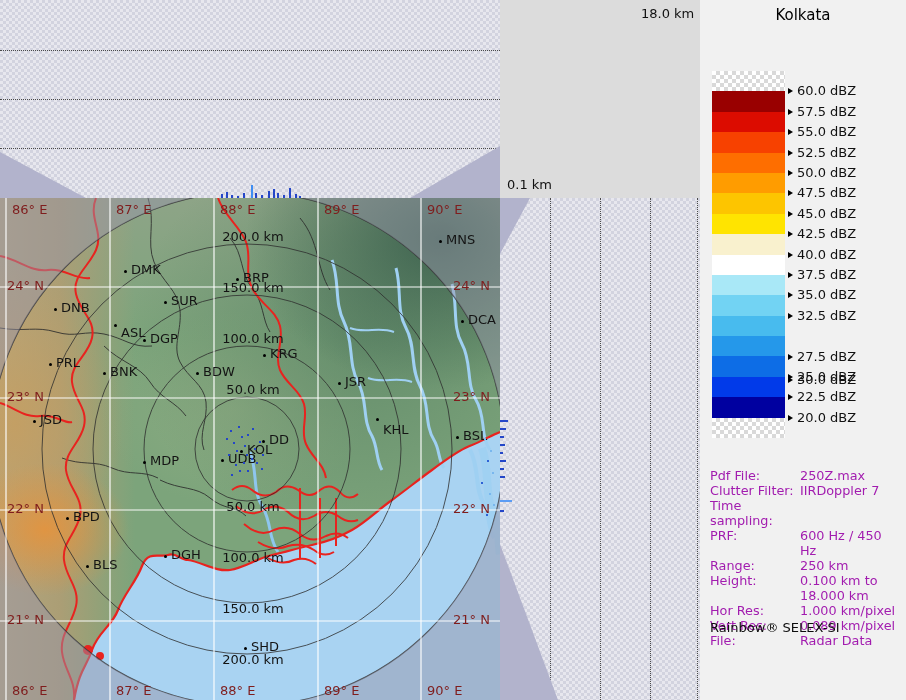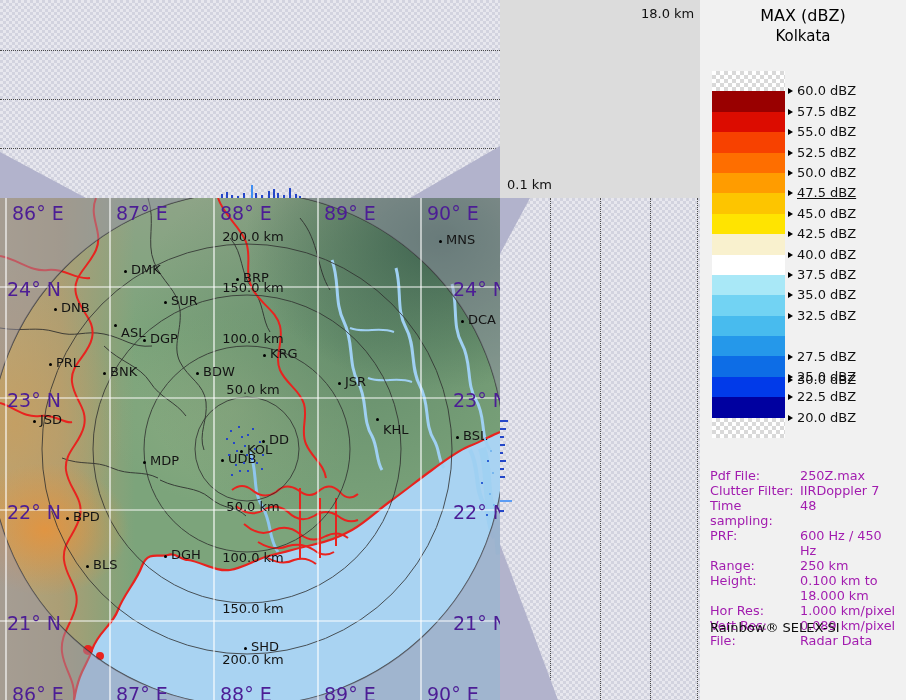--- a/index.html
+++ b/index.html
@@ -34,21 +34,21 @@
     background-image:
       radial-gradient(ellipse 270px 210px at 88% 8%,  rgba(56,94,75,.9), rgba(56,94,75,0) 72%),
       radial-gradient(ellipse 320px 280px at 72% 28%, rgba(84,124,96,.55), rgba(84,124,96,0) 72%),
       radial-gradient(ellipse 180px 130px at 47% 42%, rgba(150,176,134,.6), rgba(150,176,134,0) 75%),
       radial-gradient(ellipse 120px 95px  at 9% 66%,  rgba(226,148,64,.95), rgba(226,148,64,0) 70%),
       radial-gradient(ellipse 150px 230px at 3% 45%,  rgba(198,158,96,.85), rgba(198,158,96,0) 72%),
       linear-gradient(90deg,#b4a67e 0%,#ab9e75 12%,rgba(171,158,117,0) 27%),
       linear-gradient(180deg,rgba(146,164,138,.8) 0%,rgba(146,164,138,0) 28%);
   }
   #map svg{position:absolute;left:0;top:0;}
-  .map-label-white{position:absolute;color:#4c1d95;font-size:19px;white-space:nowrap;}
+  .map-label-white{position:absolute;color:#7f1d1d;font-size:13px;white-space:nowrap;}
   .ring-label{position:absolute;color:#131313;font-size:13px;white-space:nowrap;transform:translateX(-50%);}
   .city{position:absolute;color:#141414;font-size:13px;white-space:nowrap;}
   .city-dot{position:absolute;width:3px;height:3px;background:#000;border-radius:50%;}
   .speck{position:absolute;width:2px;height:2px;}
   
   #legend-panel{left:700px;top:0;width:206px;height:700px;background:#f1f1f1;}
   #title-block{position:absolute;left:0;top:5px;width:206px;text-align:center;color:#000;}
   #title-block .t1{font-size:16px;line-height:21px;}
   #title-block .t2,#title-block .t3{font-size:15px;line-height:21px;}
   #scale-cells{position:absolute;left:12px;top:71px;width:73px;}
@@ -297,21 +297,20 @@
       <div class="speck" style="left: 492px; top: 274px; background: rgb(121, 183, 238);"></div>
       <div class="speck" style="left: 481px; top: 284px; background: rgb(45, 98, 214);"></div>
       <div class="speck" style="left: 489px; top: 295px; background: rgb(121, 183, 238);"></div>
       <div class="speck" style="left: 493px; top: 306px; background: rgb(121, 183, 238);"></div>
       <div class="speck" style="left: 486px; top: 316px; background: rgb(45, 98, 214);"></div>
     </div>
 </div>
 
 <div id="legend-panel" class="abs">
   <div id="title-block">
-    <div class="t1">MAX (dBZ)</div>
     <div class="t3">Kolkata</div>
   </div>
 
   <div id="scale-cells">
       <div class="scale-cell scale-checker"></div>
       <div class="scale-cell" style="background: rgb(153, 0, 0);"></div>
       <div class="scale-cell" style="background: rgb(220, 12, 0);"></div>
       <div class="scale-cell" style="background: rgb(247, 65, 0);"></div>
       <div class="scale-cell" style="background: rgb(254, 110, 0);"></div>
       <div class="scale-cell" style="background: rgb(255, 156, 0);"></div>
@@ -327,21 +326,21 @@
       <div class="scale-cell" style="background: rgb(1, 58, 233);"></div>
       <div class="scale-cell" style="background: rgb(0, 0, 160);"></div>
       <div class="scale-cell scale-checker"></div>
     </div>
   <div id="scale-labels">
       <div class="legend-label" style="top: 83.4px;">60.0 dBZ</div>
       <div class="legend-label" style="top: 103.8px;">57.5 dBZ</div>
       <div class="legend-label" style="top: 124.2px;">55.0 dBZ</div>
       <div class="legend-label" style="top: 144.6px;">52.5 dBZ</div>
       <div class="legend-label" style="top: 165px;">50.0 dBZ</div>
-      <div class="legend-label" style="top: 185.4px; text-decoration: underline;">47.5 dBZ</div>
+      <div class="legend-label" style="top: 185.4px;">47.5 dBZ</div>
       <div class="legend-label" style="top: 205.8px;">45.0 dBZ</div>
       <div class="legend-label" style="top: 226.2px;">42.5 dBZ</div>
       <div class="legend-label" style="top: 246.6px;">40.0 dBZ</div>
       <div class="legend-label" style="top: 267px;">37.5 dBZ</div>
       <div class="legend-label" style="top: 287.4px;">35.0 dBZ</div>
       <div class="legend-label" style="top: 307.8px;">32.5 dBZ</div>
       <div class="legend-label" style="top: 328.2px; margin-top: 44px;">30.0 dBZ</div>
       <div class="legend-label" style="top: 348.6px;">27.5 dBZ</div>
       <div class="legend-label" style="top: 369px;">25.0 dBZ</div>
       <div class="legend-label" style="top: 389.4px;">22.5 dBZ</div>
@@ -352,21 +351,20 @@
       <div class="meta-row">
         <div class="ml">Pdf File:</div>
         <div class="mv">250Z.max</div>
       </div>
       <div class="meta-row">
         <div class="ml">Clutter Filter:</div>
         <div class="mv">IIRDoppler 7</div>
       </div>
       <div class="meta-row">
         <div class="ml">Time sampling:</div>
-        <div class="mv">48</div>
       </div>
       <div class="meta-row">
         <div class="ml">PRF:</div>
         <div class="mv">600 Hz / 450 Hz</div>
       </div>
       <div class="meta-row">
         <div class="ml">Range:</div>
         <div class="mv">250 km</div>
       </div>
       <div class="meta-row">

